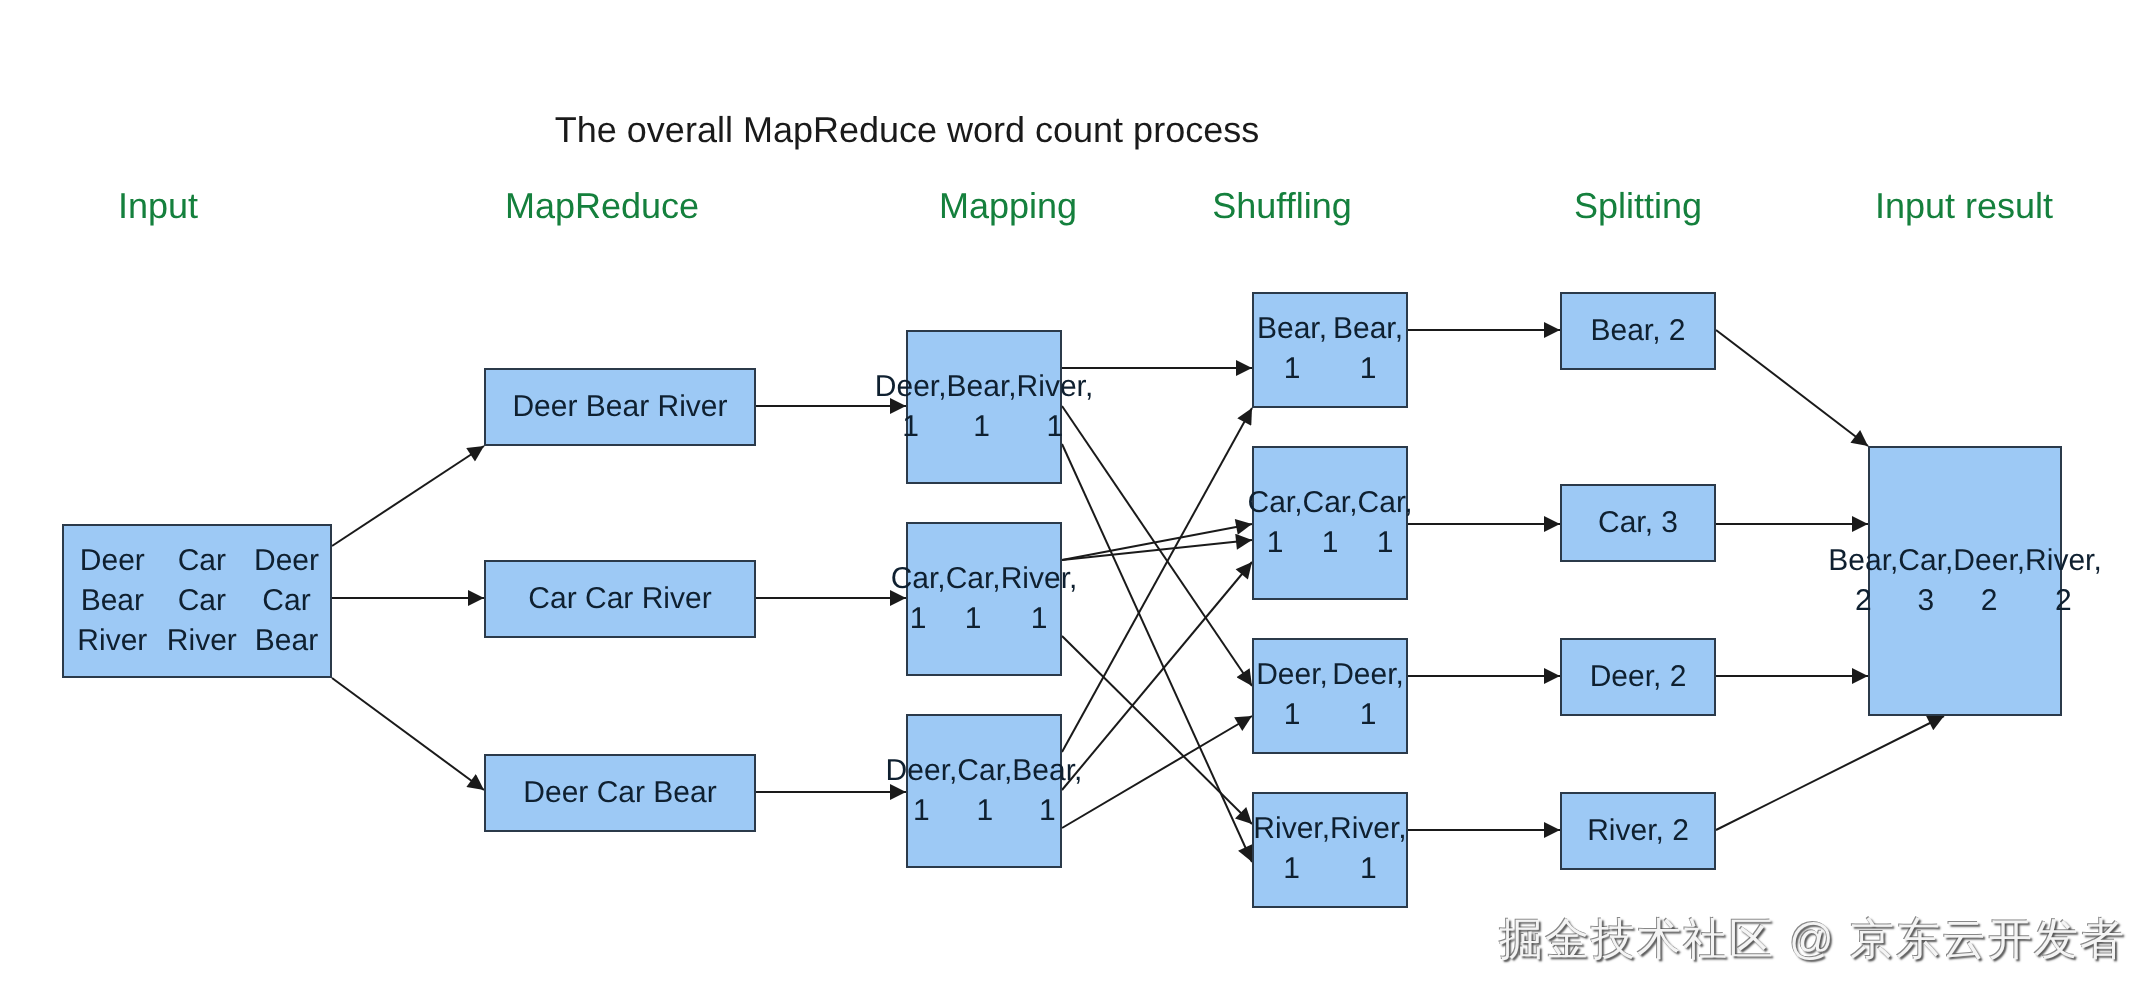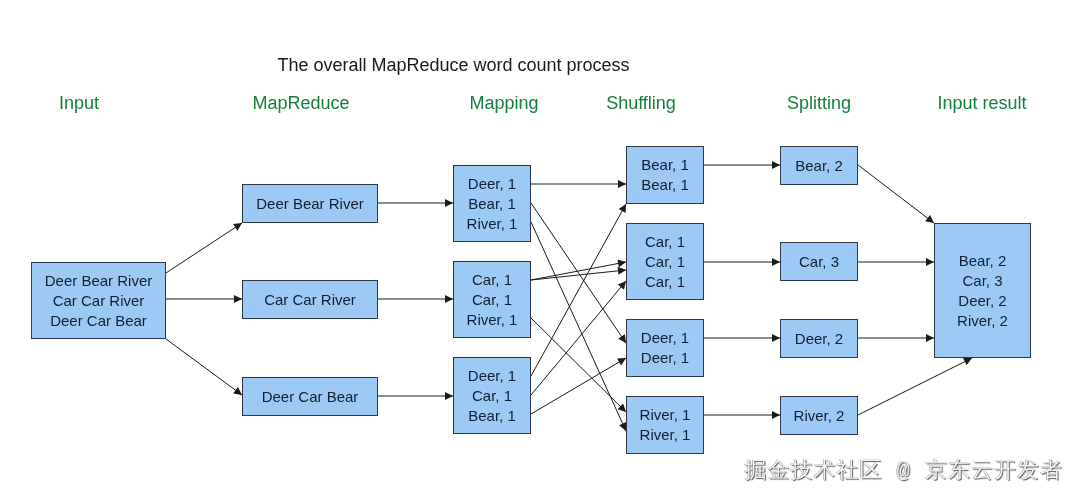--- a/index.html
+++ b/index.html
@@ -1,24 +1,24 @@
 <!DOCTYPE html>
 <html><head>
 <meta charset="utf-8">
 <style>
   html, body { margin:0; padding:0; background:#ffffff; }
   body { width:1077px; height:500px; position:relative; overflow:hidden; font-family:"Liberation Sans", sans-serif; }
   .title { position:absolute; top:55px; left:0; width:877px; text-align:center; font-size:18px; color:#1a1a1a; padding-left:30px; box-sizing:border-box; }
   .stage { position:absolute; top:93px; font-size:18px; color:#15803d; transform:translateX(-50%); white-space:nowrap;text-align:center; }
   .box { position:absolute; background:#9dc9f5; border:1.5px solid #2b3a4a; box-sizing:border-box;
-         display:flex; flex-direction:column; justify-content:center; align-items:center;
+         display:flex; flex-direction:row; justify-content:center; align-items:center;
          font-size:15px; color:#0f2030; line-height:20px; text-align:center; }
   svg.edges { position:absolute; left:0; top:0; width:1077px; height:500px; }
   .watermark { position:absolute; right:14px; top:455px; font-size:22px; color:#f4f4f4;
-               text-shadow: 1px 1px 1px #555, -0.5px -0.5px 0 #888; font-family:Liberation Mono, monospace; letter-spacing:1px; }
+               text-shadow: 1px 1px 1px #555, -0.5px -0.5px 0 #888; font-family:Liberation Sans, sans-serif; letter-spacing:1px; }
 </style>
 </head>
 <body>
 
 <div class="title">The overall MapReduce word count process</div>
 
 <div class="stage" style="left:79px">Input</div>
 <div class="stage" style="left:301px">MapReduce</div>
 <div class="stage" style="left:504px">Mapping</div>
 <div class="stage" style="left:641px">Shuffling</div>

